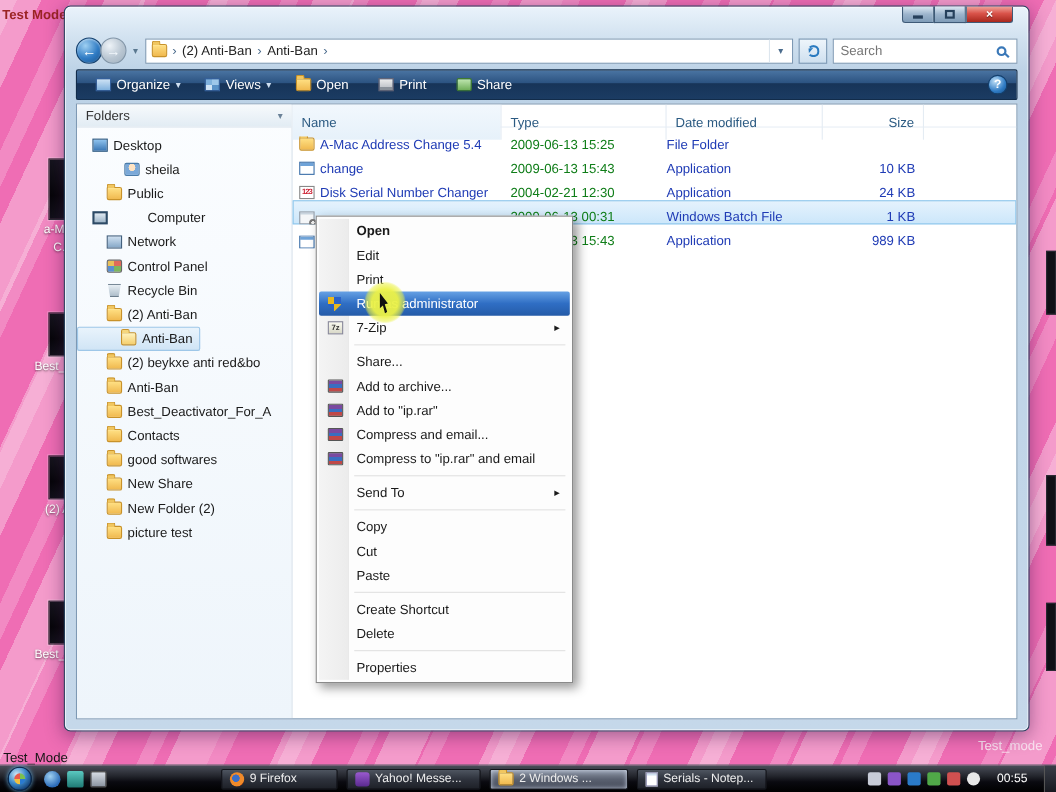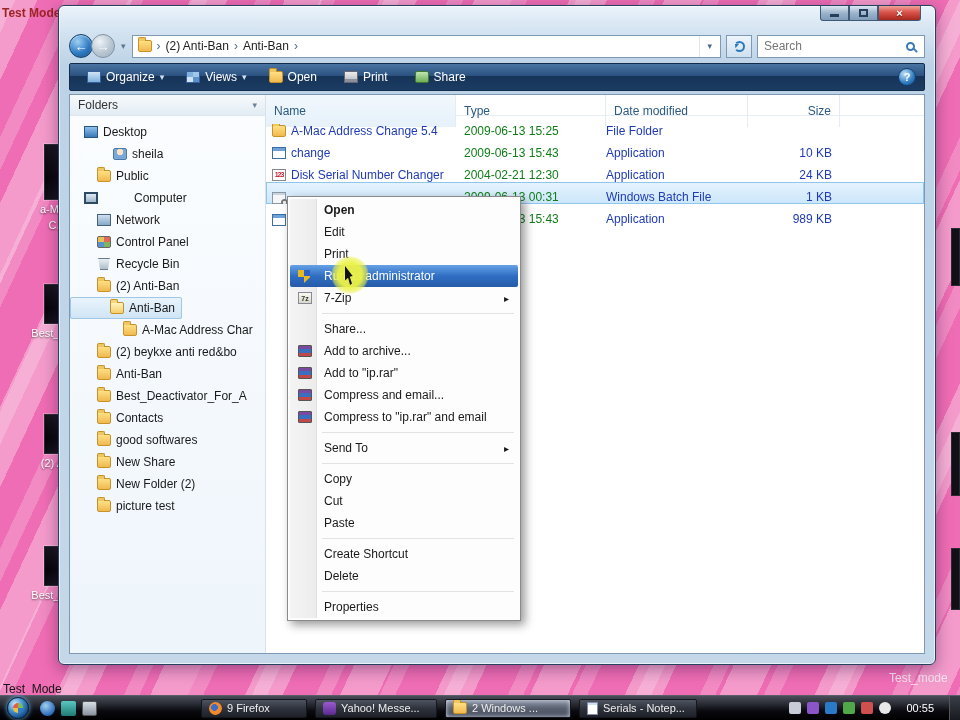--- a/index.html
+++ b/index.html
@@ -287,24 +287,20 @@
               <span class="tlabel">Recycle Bin</span>
             </div>
             <div class="trow" style="padding-left: 27px;">
               <span class="islot ic-folder"></span>
               <span class="tlabel">(2) Anti-Ban</span>
             </div>
             <div class="trow selected" style="padding-left: 40px;">
               <span class="islot ic-folderopen"></span>
               <span class="tlabel">Anti-Ban</span>
             </div>
-            <div class="trow" style="padding-left: 53px;">
-              <span class="islot ic-folder"></span>
-              <span class="tlabel">A-Mac Address Char</span>
-            </div>
             <div class="trow" style="padding-left: 27px;">
               <span class="islot ic-folder"></span>
               <span class="tlabel">(2) beykxe anti red&amp;bo</span>
             </div>
             <div class="trow" style="padding-left: 27px;">
               <span class="islot ic-folder"></span>
               <span class="tlabel">Anti-Ban</span>
             </div>
             <div class="trow" style="padding-left: 27px;">
               <span class="islot ic-folder"></span>

